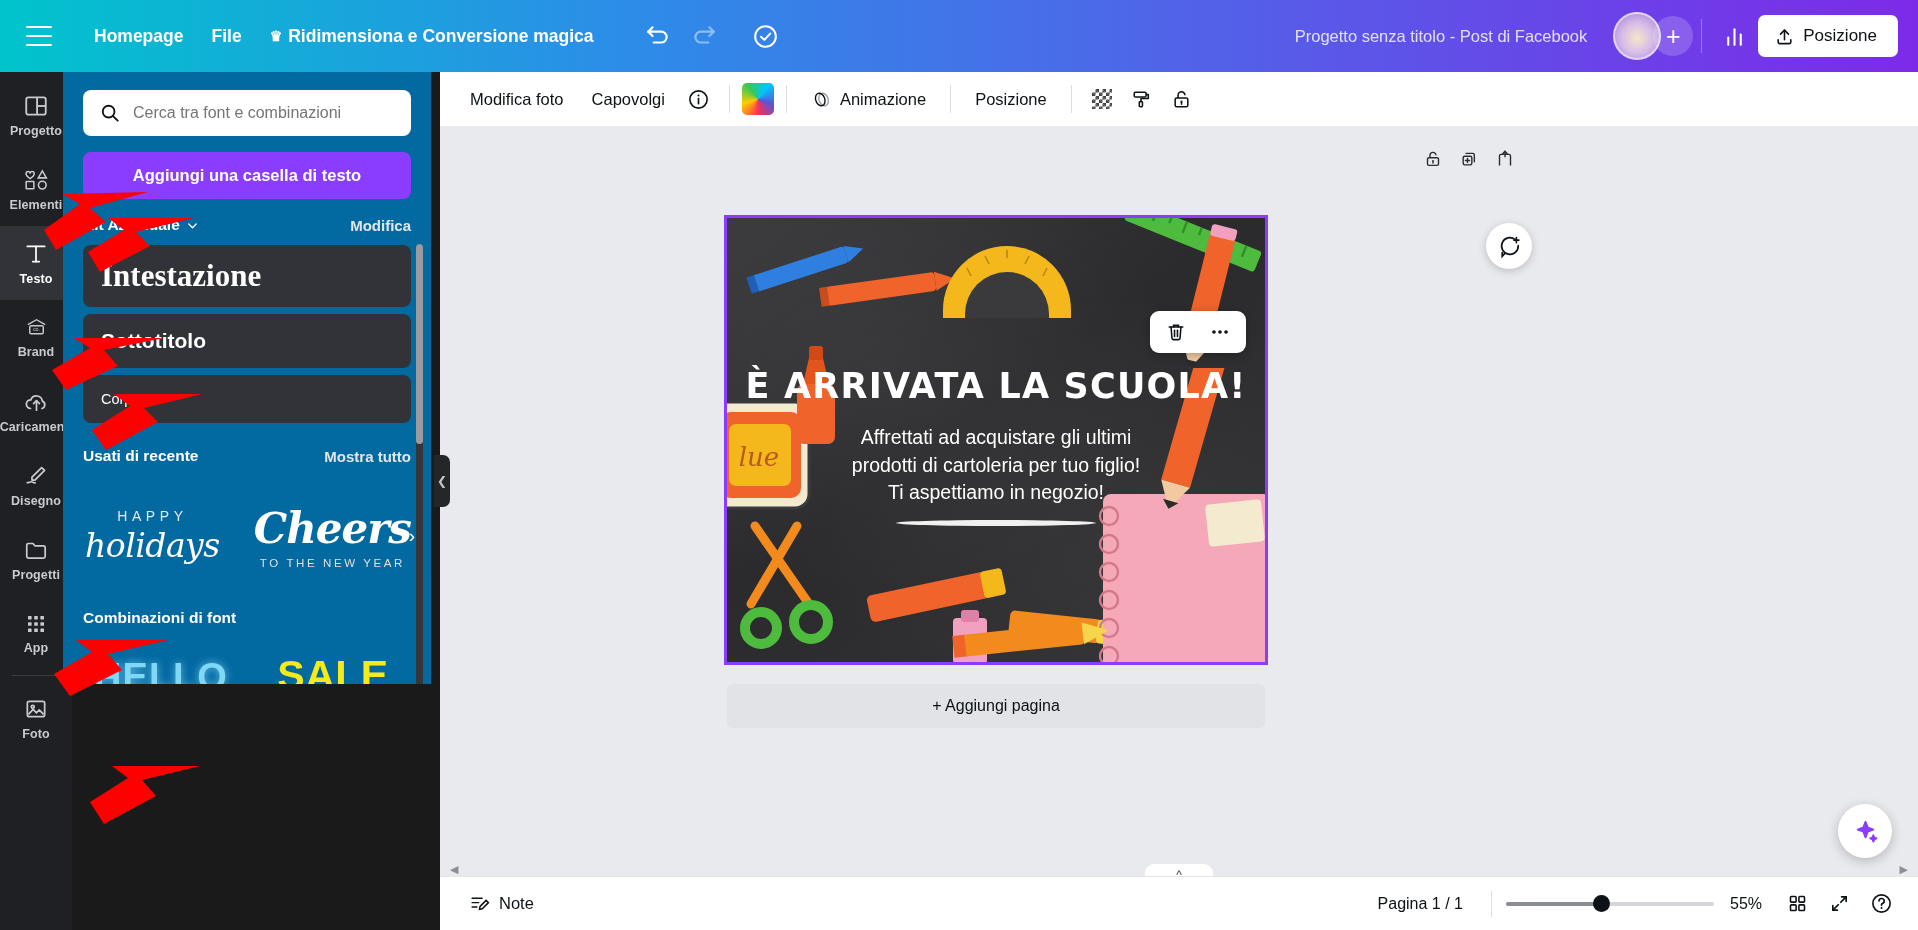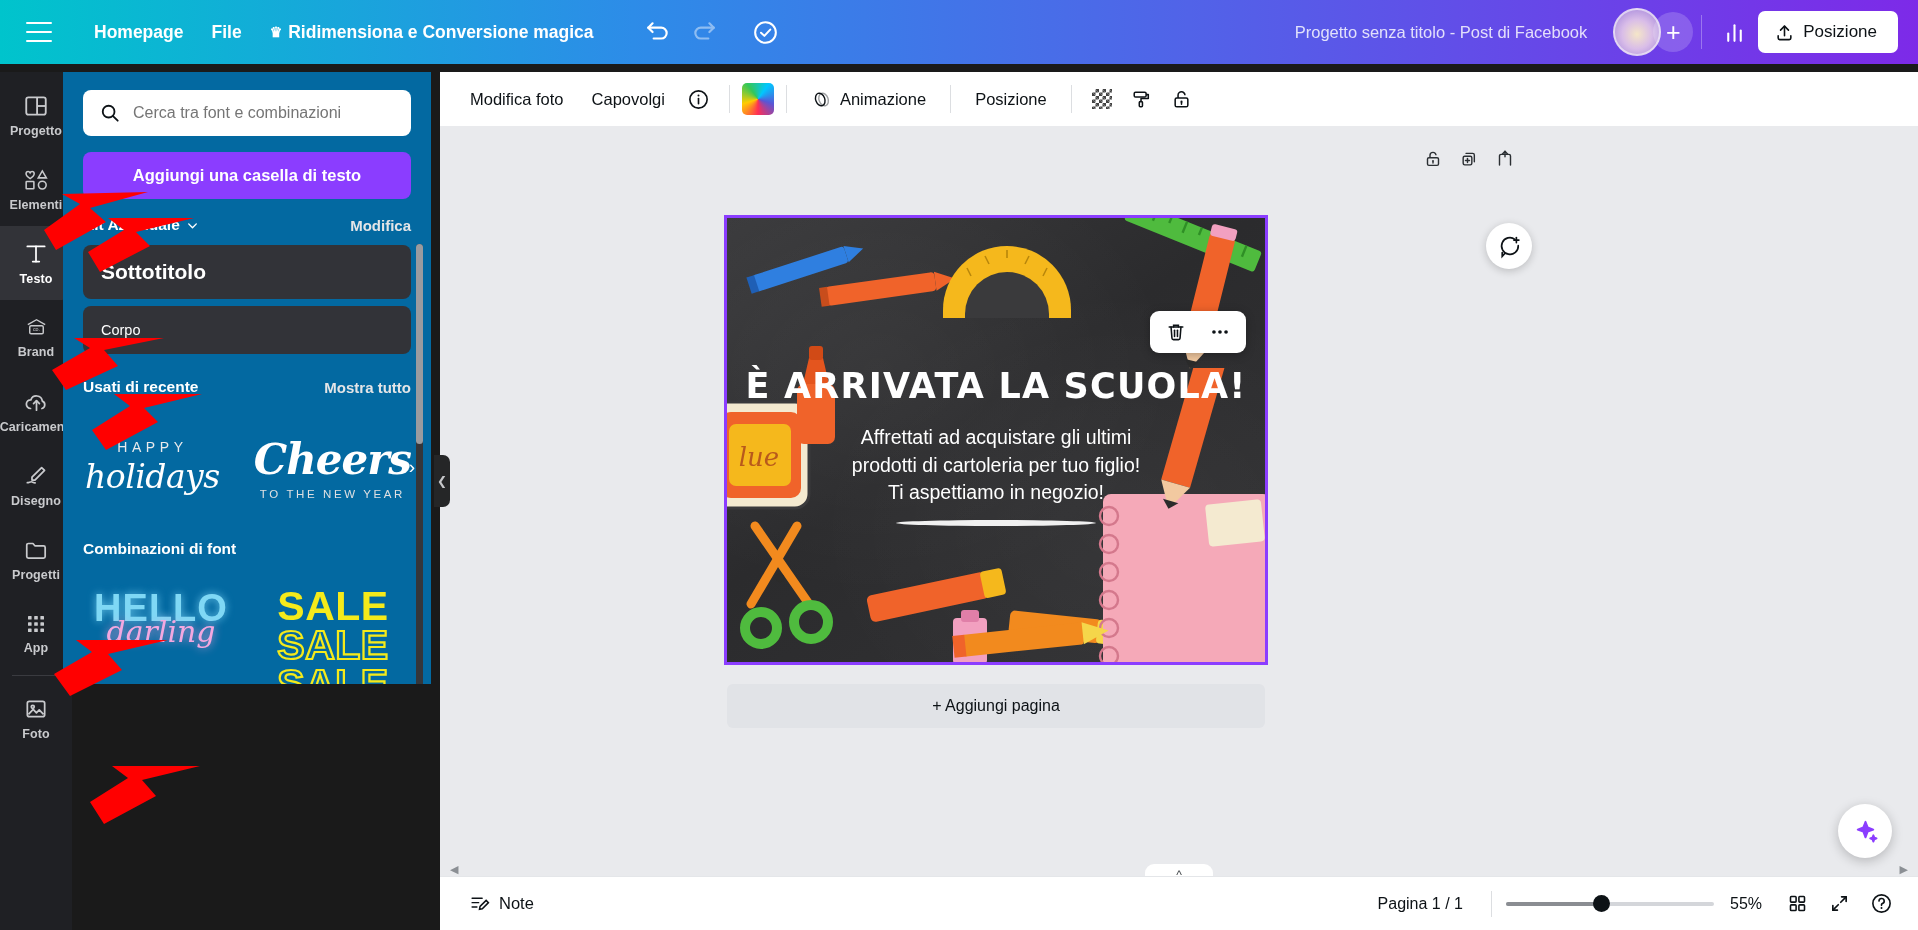--- a/index.html
+++ b/index.html
@@ -6,21 +6,21 @@
   html, body {
     width: 1918px; height: 930px;
     overflow: hidden;
     font-family: "Liberation Sans", sans-serif;
     background: #1a1a1a;
   }
   #app { position: relative; width: 1918px; height: 930px; }
 
   
   .topbar {
-    position: absolute; top: 0; left: 0; width: 1918px; height: 64px;
+    position: absolute; top: 0; left: 0; width: 1918px; height: 72px;
     background: linear-gradient(90deg, #00c4cc 0%, #2d8ce8 33%, #5163e8 62%, #7d2ae8 100%);
     display: flex; align-items: center;
   }
   .hamburger {
     width: 26px; height: 20px; margin-left: 26px; margin-right: 28px;
     display: flex; flex-direction: column; justify-content: space-between;
     cursor: pointer;
   }
   .hamburger span { display:block; height: 2.4px; background: #fff; border-radius: 2px; }
   .nav-item {
@@ -494,20 +494,23 @@
     <div class="sec-head">
       <div class="sec-title">
         <span>Kit Aziendale</span>
         <svg width="13" height="13" viewBox="0 0 24 24" fill="none" stroke="#fff" stroke-width="2.6" stroke-linecap="round" stroke-linejoin="round">
             <polyline points="5 9 12 16 19 9"></polyline>
           </svg>
       </div>
       <div class="sec-link">Modifica</div>
     </div>
 
+    <div class="style-card h1">
+      <span class="sc-h1">Intestazione</span>
+    </div>
     <div class="style-card h2">
       <span class="sc-h2">Sottotitolo</span>
     </div>
     <div class="style-card h3">
       <span class="sc-h3">Corpo</span>
     </div>
 
     <div class="sec-head">
       <div class="sec-title">Usati di recente</div>
       <div class="sec-link">Mostra tutto</div>

